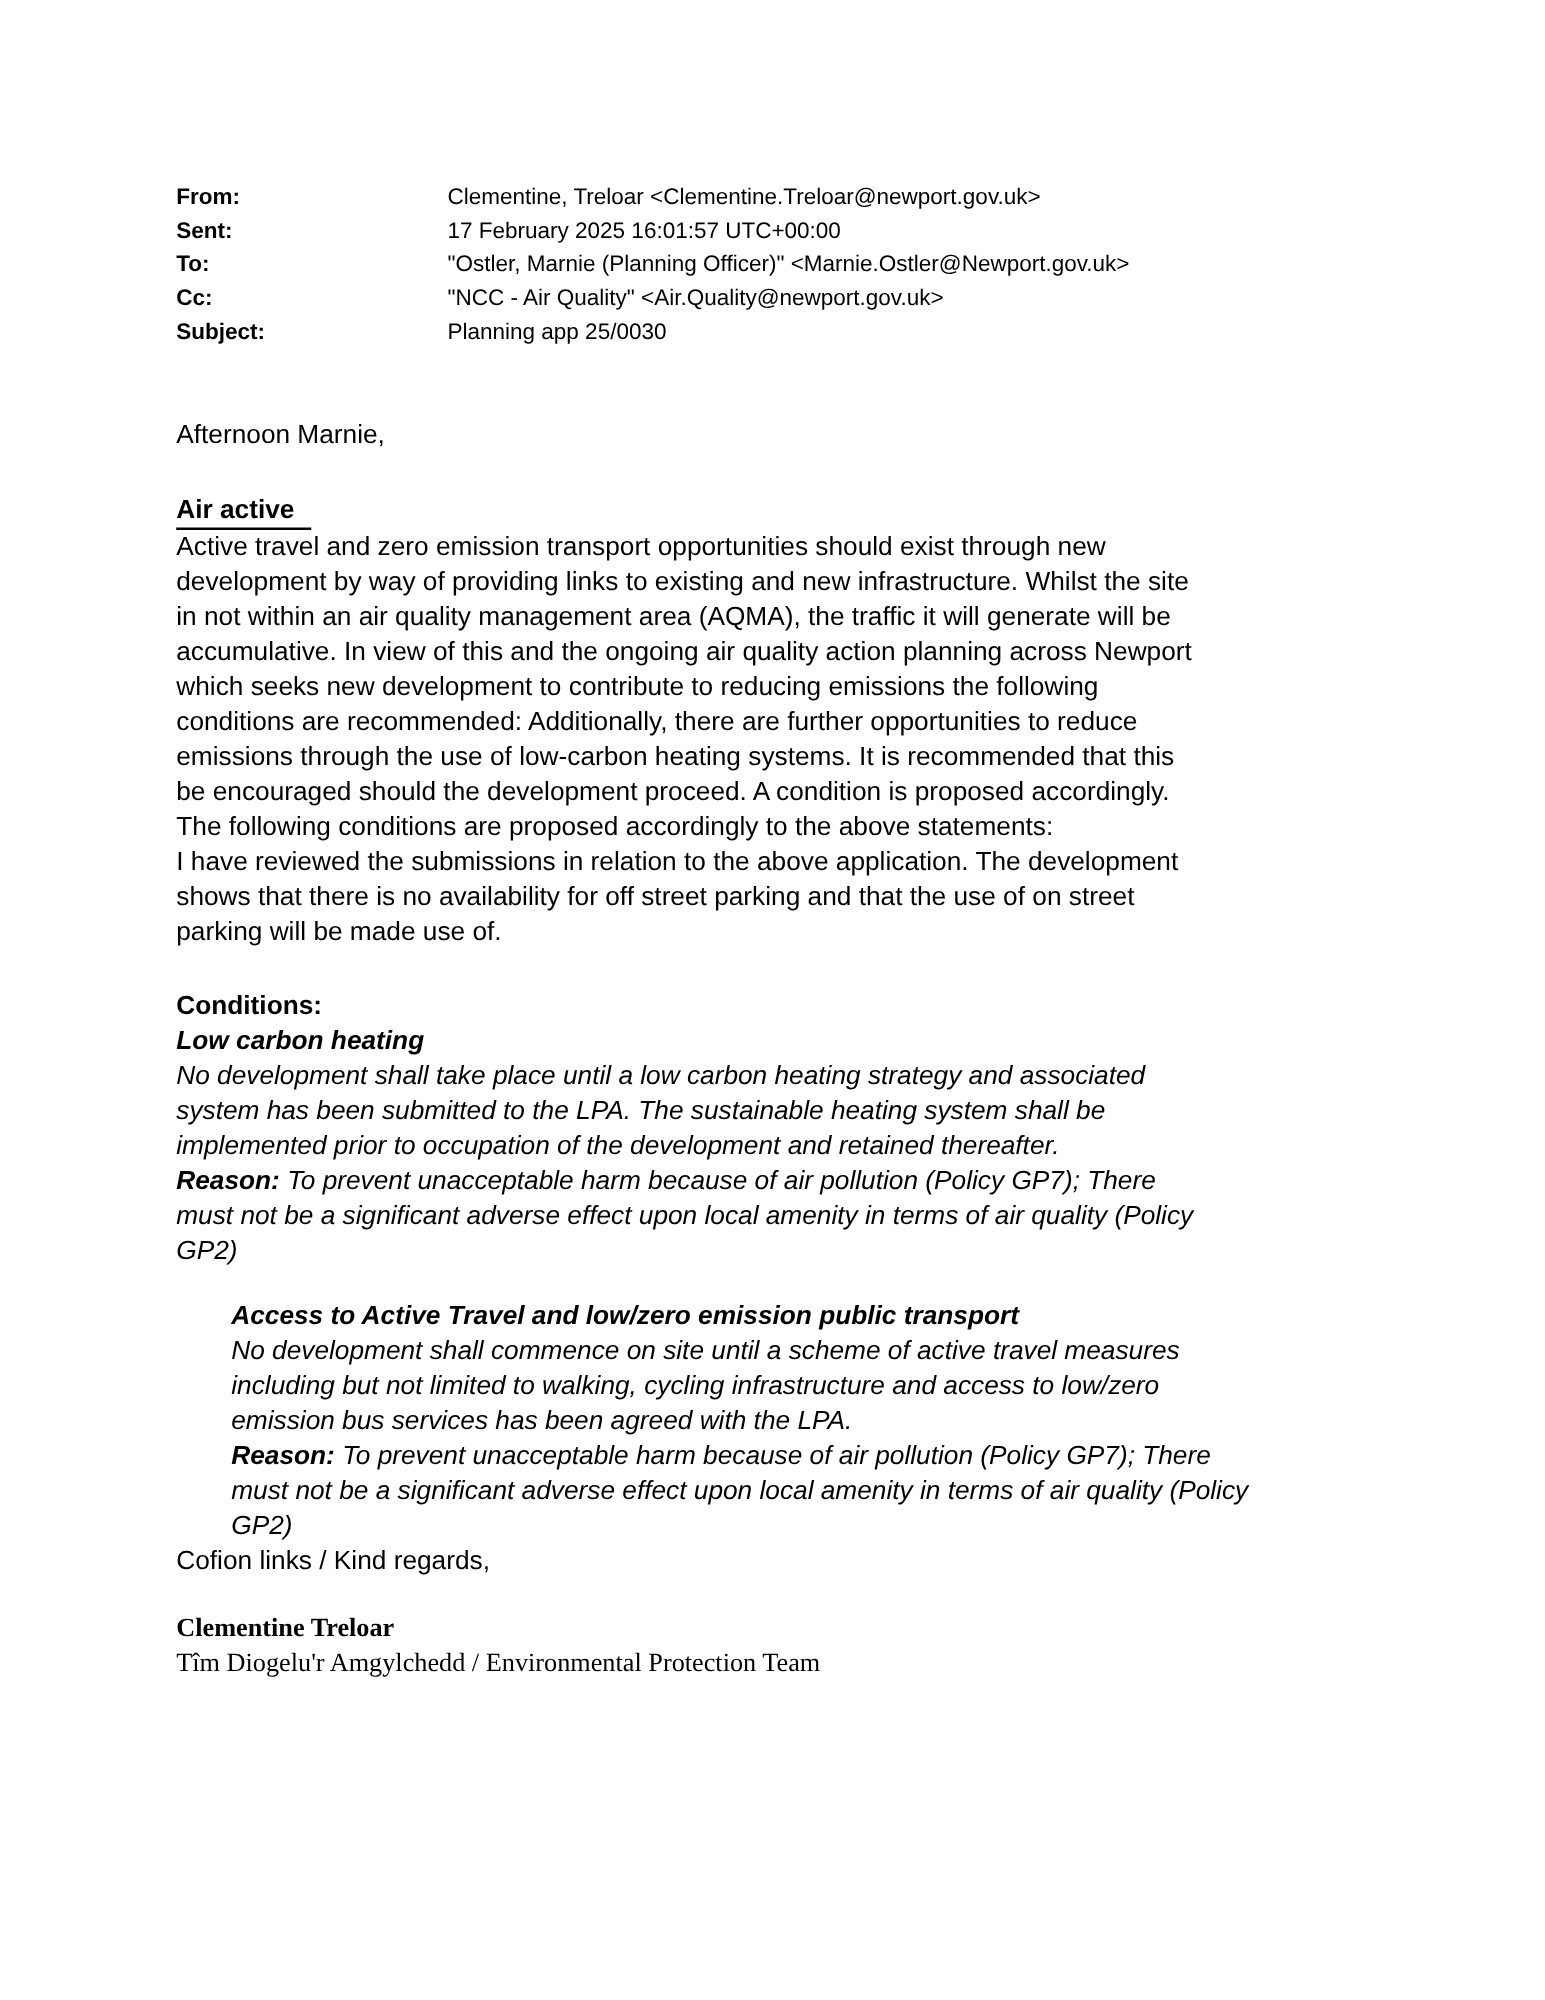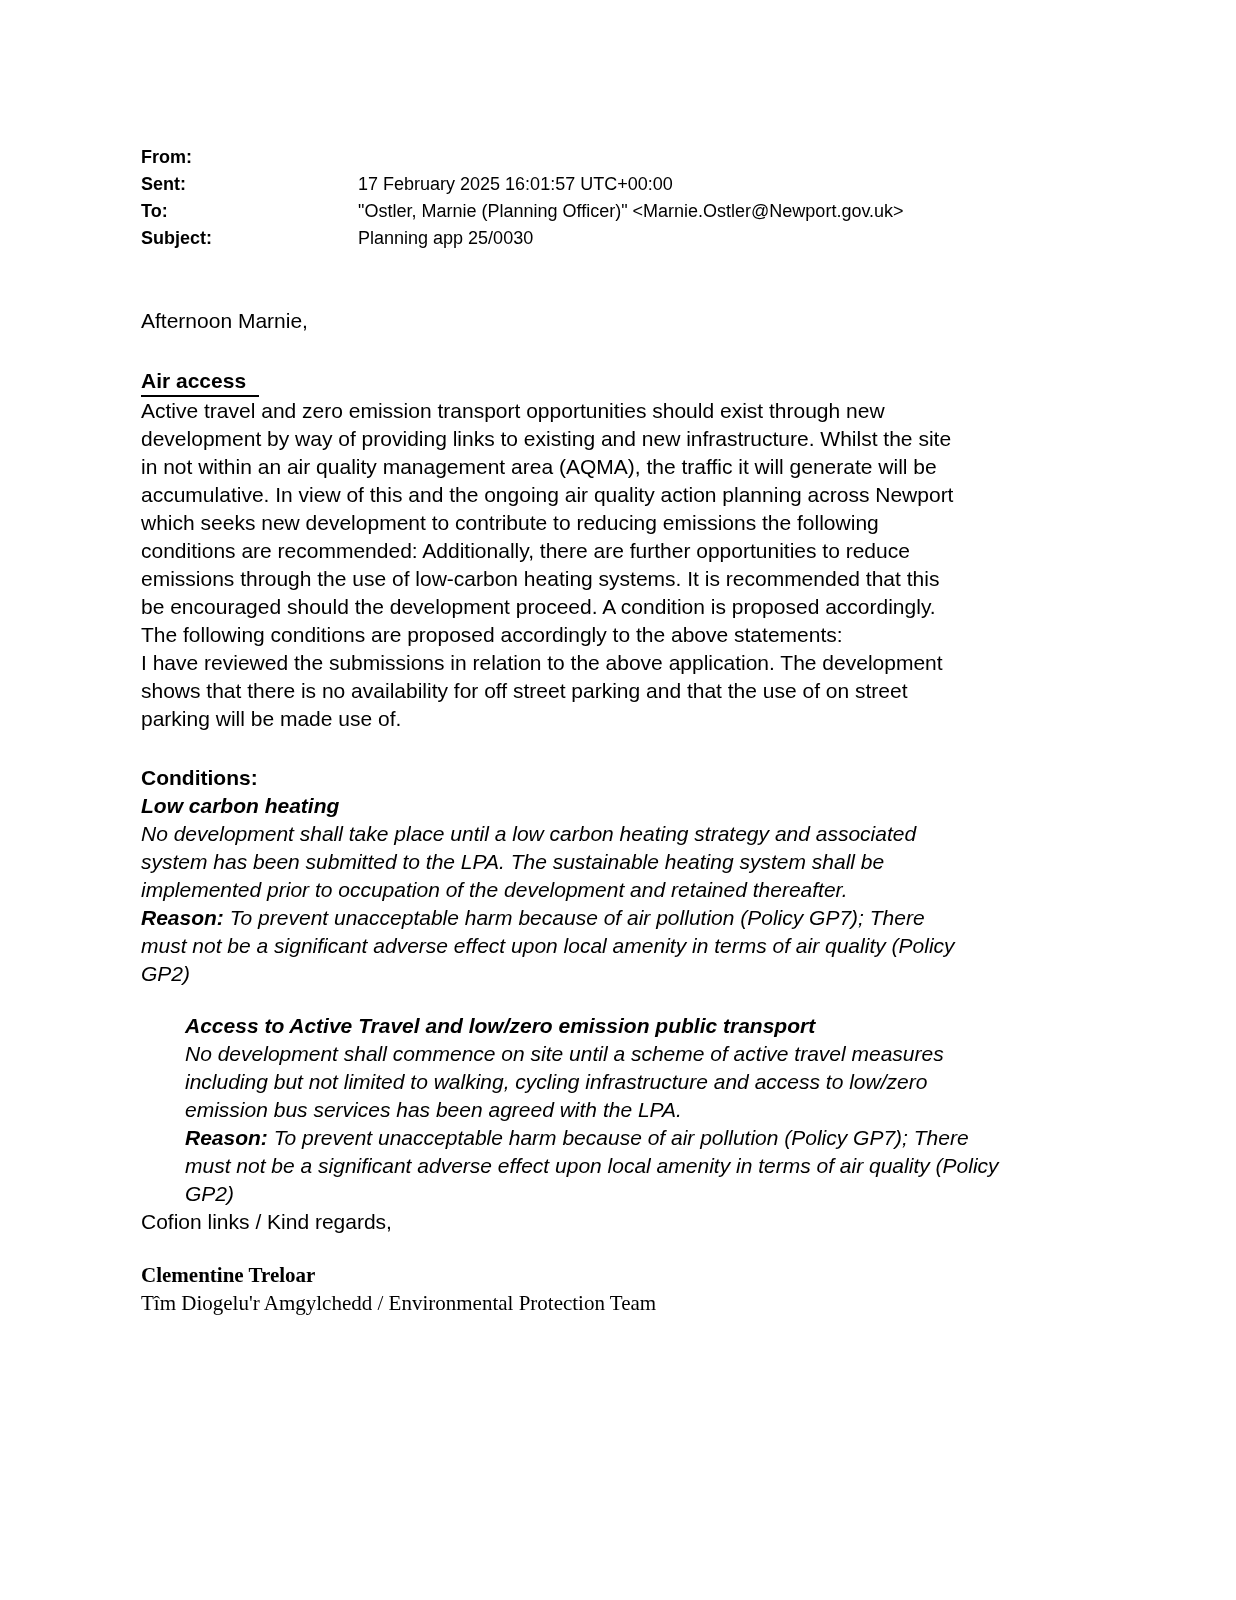--- a/index.html
+++ b/index.html
@@ -65,41 +65,46 @@
   .sig-name { font-weight: bold; }
 </style>
 </head>
 <body>
 
 <div class="page">
 
   <div class="email-header">
     <div class="hrow">
         <span class="hlabel">From:</span>
+        <span class="hvalue">Clementine, Treloar &lt;Clementine.Treloar@newport.gov.uk&gt;</span>
       </div>
     <div class="hrow">
         <span class="hlabel">Sent:</span>
         <span class="hvalue">17 February 2025 16:01:57 UTC+00:00</span>
       </div>
     <div class="hrow">
         <span class="hlabel">To:</span>
         <span class="hvalue">"Ostler, Marnie (Planning Officer)" &lt;Marnie.Ostler@Newport.gov.uk&gt;</span>
+      </div>
+    <div class="hrow">
+        <span class="hlabel">Cc:</span>
+        <span class="hvalue">"NCC - Air Quality" &lt;Air.Quality@newport.gov.uk&gt;</span>
       </div>
     <div class="hrow">
         <span class="hlabel">Subject:</span>
         <span class="hvalue">Planning app 25/0030</span>
       </div>
   </div>
 
   <div class="body-text">
 
     <p class="greeting">Afternoon Marnie,</p>
 
     <div class="sec-air">
-      <p><span class="air-heading">Air access</span></p>
+      <p><span class="air-heading">Air active</span></p>
       <p>Active travel and zero emission transport opportunities should exist through new
 development by way of providing links to existing and new infrastructure. Whilst the site
 in not within an air quality management area (AQMA), the traffic it will generate will be
 accumulative. In view of this and the ongoing air quality action planning across Newport
 which seeks new development to contribute to reducing emissions the following
 conditions are recommended: Additionally, there are further opportunities to reduce
 emissions through the use of low-carbon heating systems. It is recommended that this
 be encouraged should the development proceed. A condition is proposed accordingly.
 The following conditions are proposed accordingly to the above statements:</p>
       <p>I have reviewed the submissions in relation to the above application. The development

